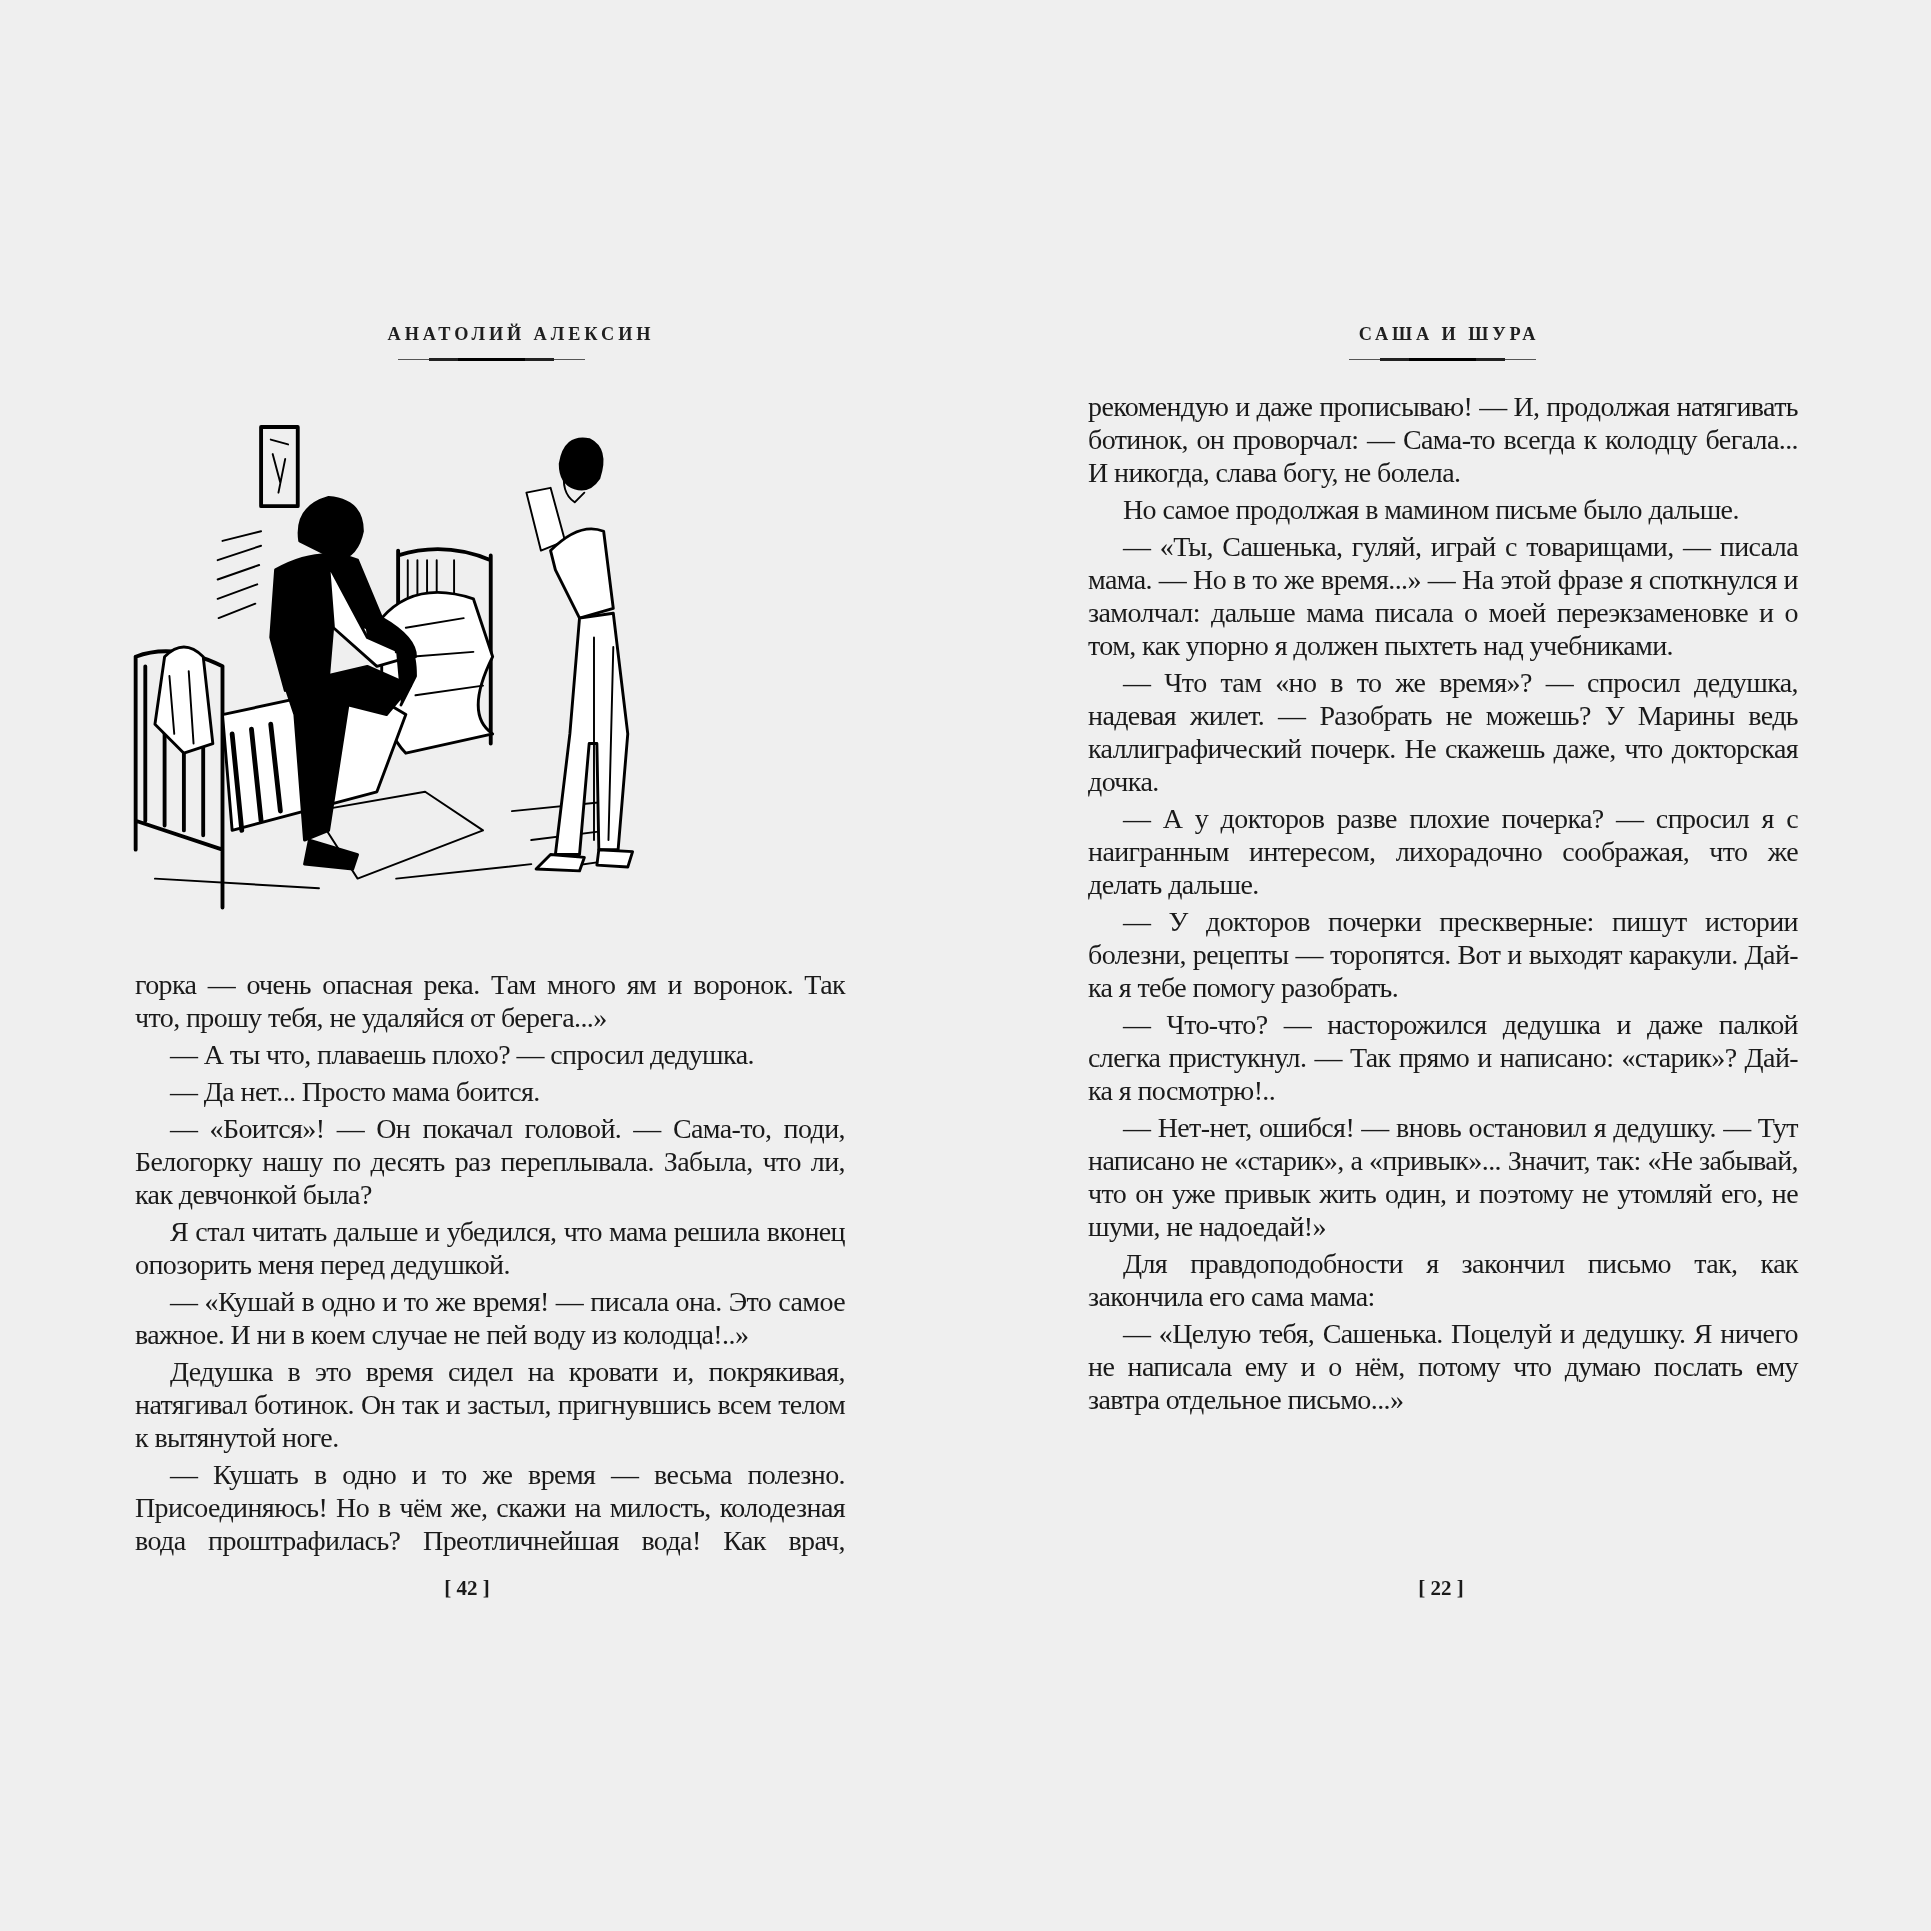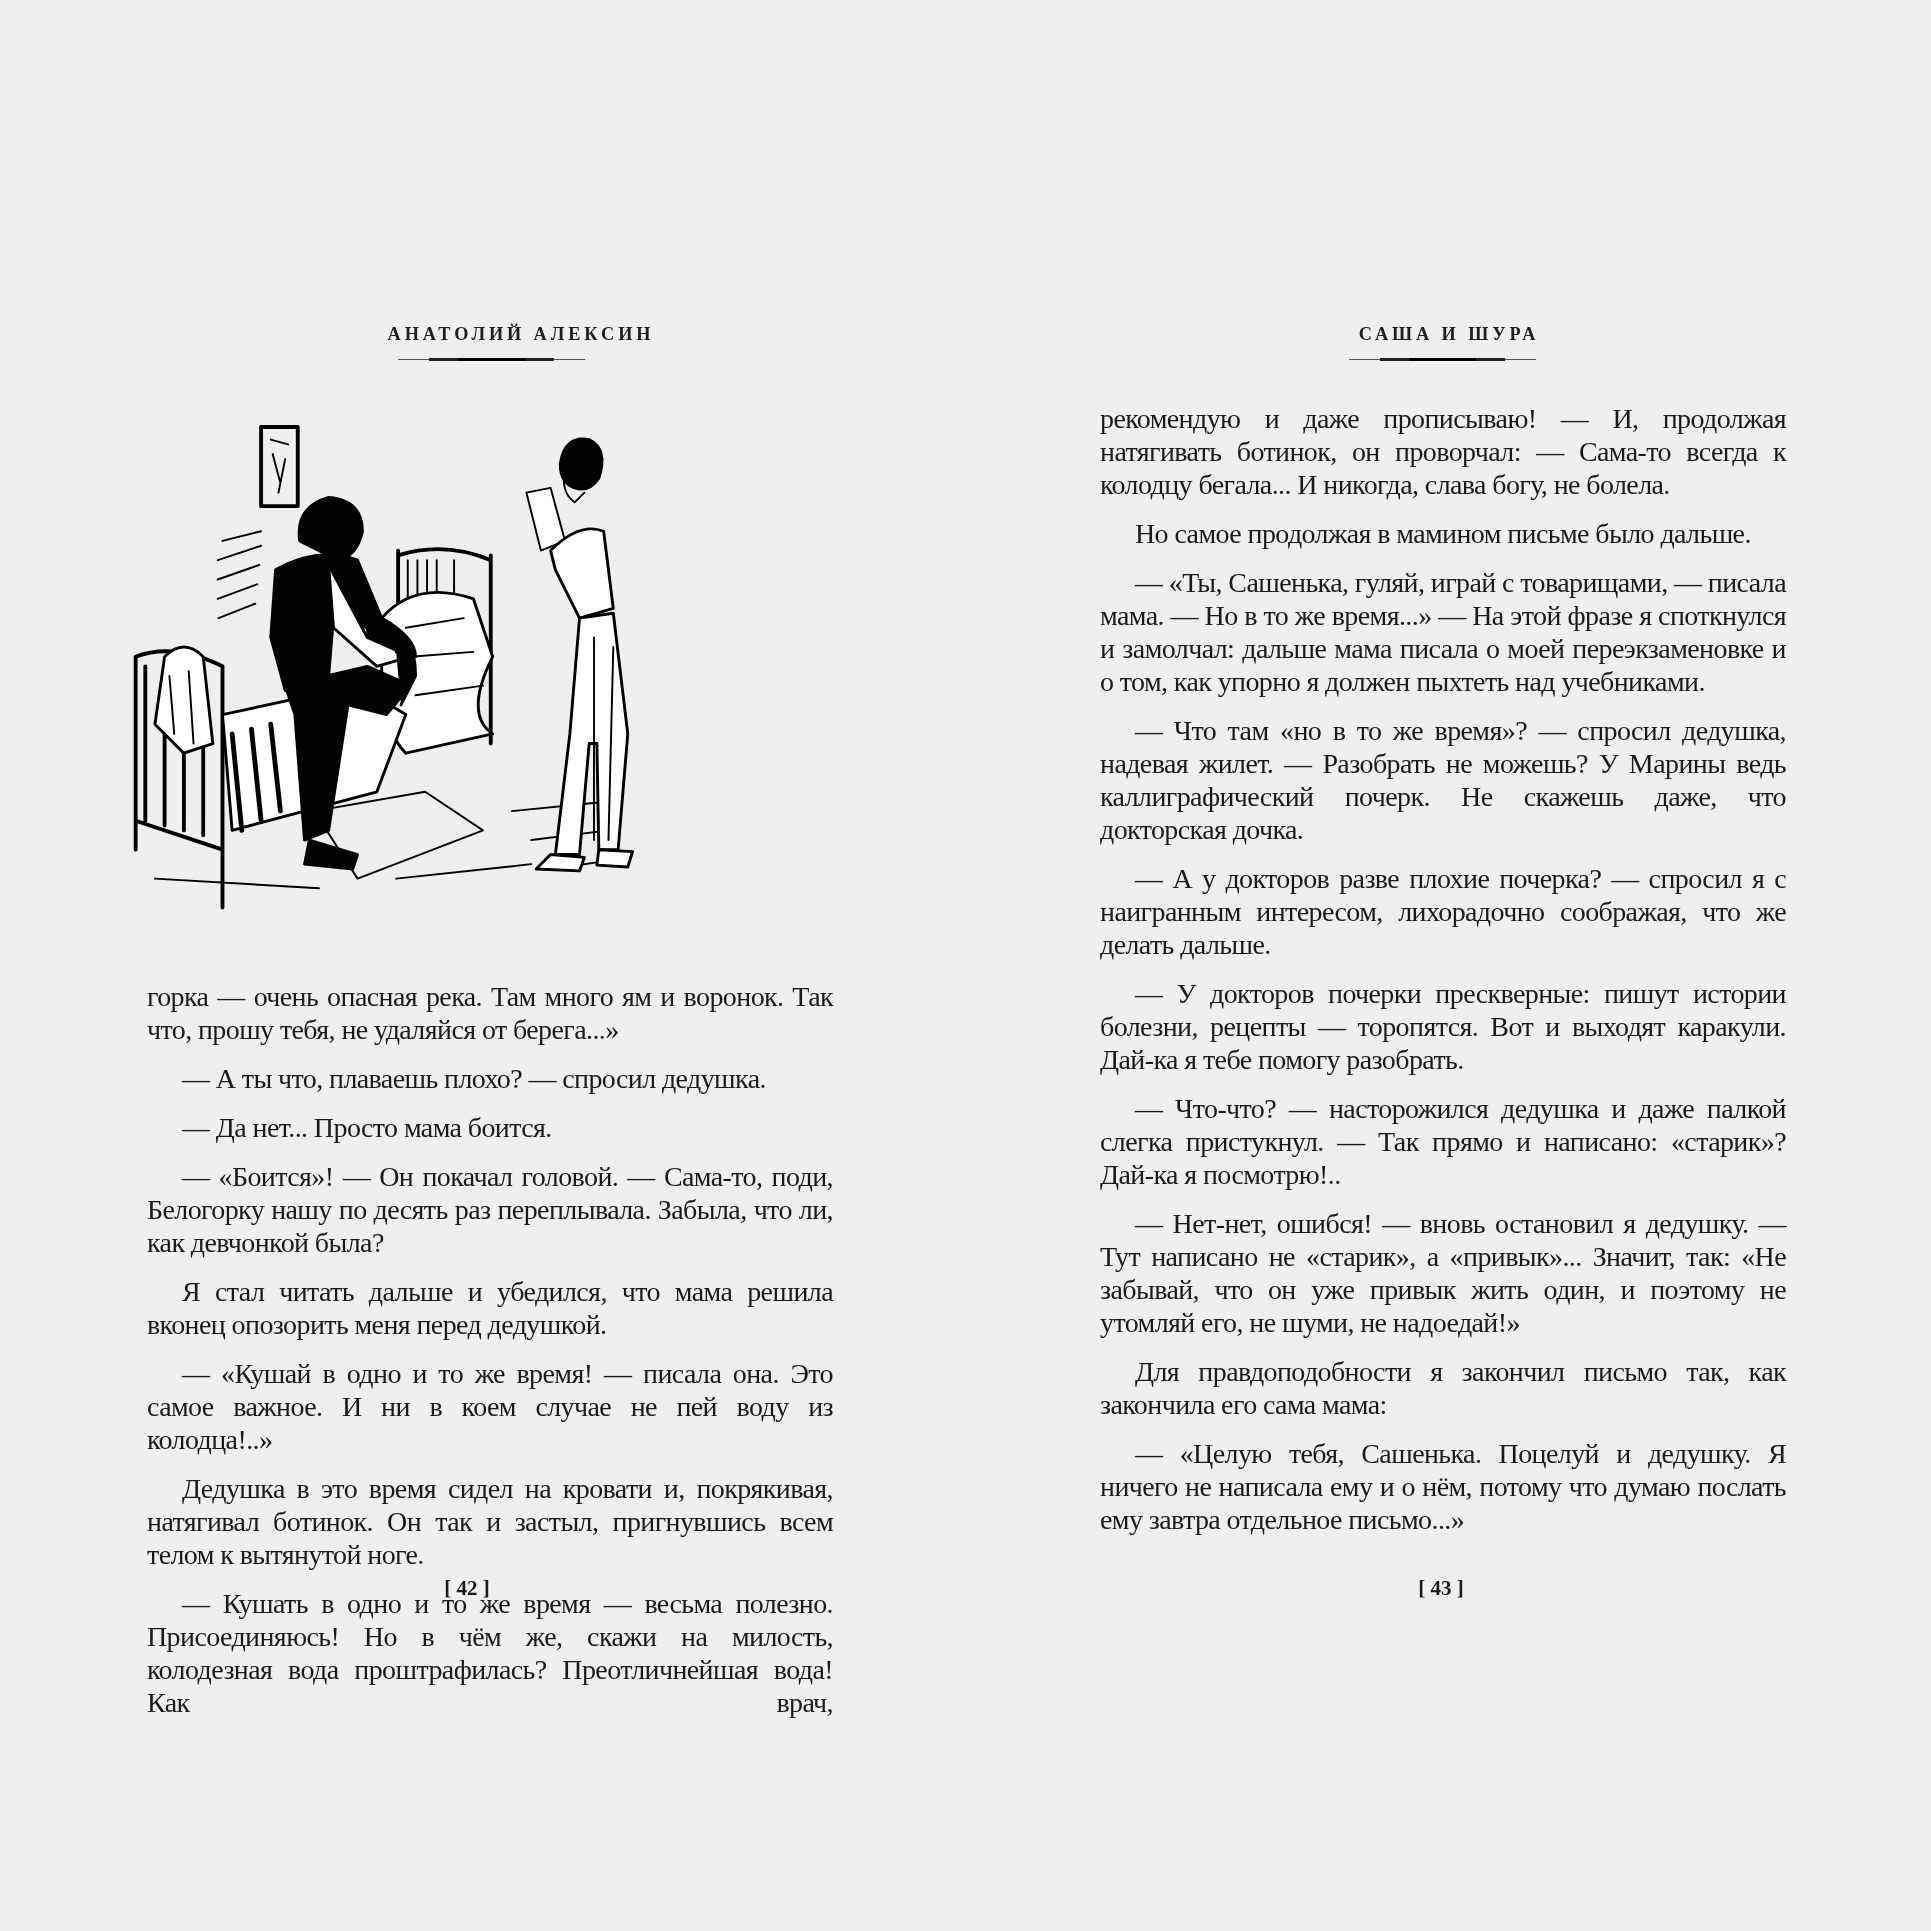--- a/index.html
+++ b/index.html
@@ -42,21 +42,21 @@
 
   .text-block {
     position: absolute;
     font-size: 28px;
     line-height: 33px;
     text-align: justify;
     letter-spacing: -0.6px;
   }
   .page.left .text-block { left: 131px; top: 964px; width: 718px; }
   .page.right .text-block { left: 118px; top: 386px; width: 718px; }
-  .text-block p { margin: 16px; }
+  .text-block p { margin: 4px; }
   .text-block p.indent { text-indent: 35px; }
   .text-block p.last-line-fill { text-align-last: justify; }
 
   .folio {
     position: absolute;
     top: 1576px;
     font-size: 21px;
     font-weight: bold;
     text-align: center;
     width: 116px;
@@ -153,15 +153,15 @@
     <p class="indent">— «Ты, Сашенька, гуляй, играй с товарищами, — писала мама. — Но в то же время...» — На этой фразе я споткнулся и замолчал: дальше мама писала о моей переэкзаменовке и о том, как упорно я должен пыхтеть над учебниками.</p>
     <p class="indent">— Что там «но в то же время»? — спросил дедушка, надевая жилет. — Разобрать не можешь? У Марины ведь каллиграфический почерк. Не скажешь даже, что докторская дочка.</p>
     <p class="indent">— А у докторов разве плохие почерка? — спросил я с наигранным интересом, лихорадочно соображая, что же делать дальше.</p>
     <p class="indent">— У докторов почерки прескверные: пишут истории болезни, рецепты — торопятся. Вот и выходят каракули. Дай-ка я тебе помогу разобрать.</p>
     <p class="indent">— Что-что? — насторожился дедушка и даже палкой слегка пристукнул. — Так прямо и написано: «старик»? Дай-ка я посмотрю!..</p>
     <p class="indent">— Нет-нет, ошибся! — вновь остановил я дедушку. — Тут написано не «старик», а «привык»... Значит, так: «Не забывай, что он уже привык жить один, и поэтому не утомляй его, не шуми, не надоедай!»</p>
     <p class="indent">Для правдоподобности я закончил письмо так, как закончила его сама мама:</p>
     <p class="indent">— «Целую тебя, Сашенька. Поцелуй и дедушку. Я ничего не написала ему и о нём, потому что думаю послать ему завтра отдельное письмо...»</p>
   </div>
 
-  <div class="folio">[ 43 ]</div>
+  <div class="folio">[ 22 ]</div>
 </div>
 
 
 </body></html>

